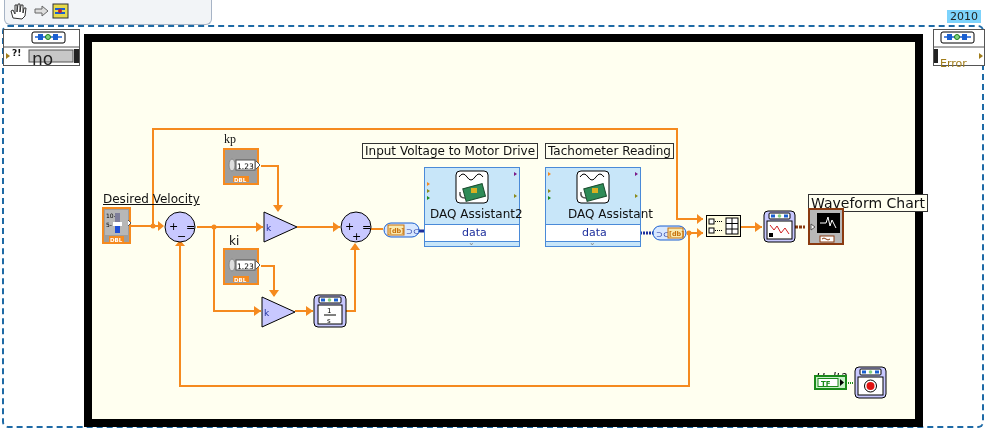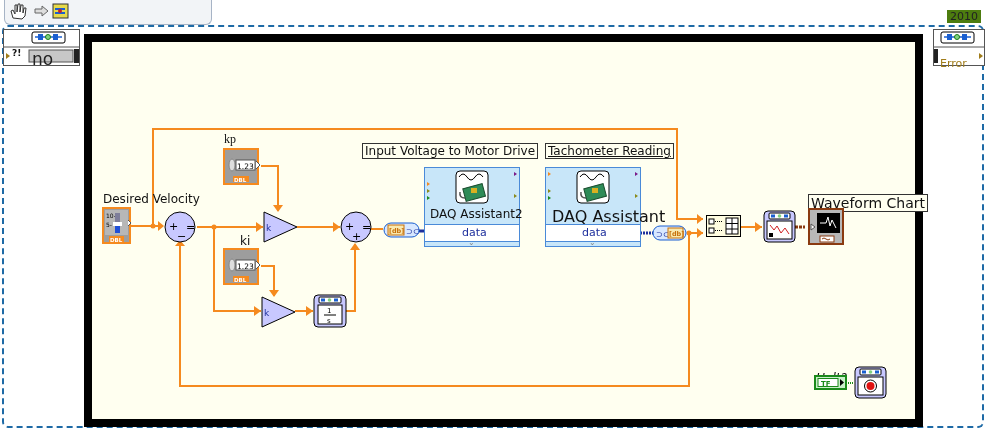--- a/index.html
+++ b/index.html
@@ -1,19 +1,19 @@
 <!DOCTYPE html>
 <html><head>
 <meta charset="utf-8">
 <style>
   html,body{margin:0;padding:0;background:#ffffff;}
   body{width:987px;height:431px;position:relative;overflow:hidden;font-family:"DejaVu Sans",sans-serif;}
   .abs{position:absolute;}
   #toolbar{left:4px;top:0;width:206px;height:24px;border:1px solid #a7b4c6;border-top:none;border-radius:0 0 6px 6px;background:#f2f4f7;}
-  #year{right:6px;top:10px;font-size:11px;color:#222;background:#4d7c0f;padding:0 3px;}
+  #year{right:6px;top:10px;font-size:11px;color:#222;background:#7dd3fc;padding:0 3px;}
   #loop-border{left:2px;top:25px;width:982px;height:403px;border:2px dashed #1e6aa6;border-radius:6px;box-sizing:border-box;}
   #frame{left:84px;top:34px;width:839px;height:393px;background:#000;}
   #canvas{left:92px;top:42px;width:823px;height:377px;background:#fffff0;}
   .node{position:absolute;}
   .lbl{position:absolute;font-size:12px;color:#111;white-space:nowrap;}
   .boxed{border:1px solid #333;background:#fffff0;padding:0 2px;font-size:12px;text-align:right;}
   .termL{left:3px;top:29px;width:75px;height:35px;background:#fff;border:1px solid #555;}
   .termR{left:933px;top:29px;width:50px;height:35px;background:#fff;border:1px solid #555;}
 </style>
 </head>
@@ -127,21 +127,21 @@
   </g>
 
   <path d="M419 231 L425 231" stroke="#1d2f9d" stroke-width="3"></path>
   <path d="M640 233 L655 233" stroke="#1d2f9d" stroke-width="3" stroke-dasharray="2 1"></path>
 
   <path d="M795 227 L805 227" stroke="#8a3a10" stroke-width="3" stroke-dasharray="3 1"></path>
 
   <path d="M846 383 L853 383" stroke="#1b8a1b" stroke-width="2" stroke-dasharray="1 1"></path>
 </svg>
 
-<span class="lbl" style="left:103px;top:192px;">Desired Velocity</span>
+<span class="lbl" style="left:103px;top:192px;text-decoration:underline;">Desired Velocity</span>
 <div class="node" style="left:102px;top:207px;width:28px;height:36px;">
   <svg width="30" height="38">
     <rect x="1" y="1" width="27" height="35" fill="#9d9d9d" stroke="#f58a1f" stroke-width="2"></rect>
     <rect x="3" y="3" width="23" height="25" fill="#b7b7b7"></rect>
     <text x="4" y="11" font-size="6" fill="#000" font-family="DejaVu Sans,sans-serif">10-</text>
     <text x="4" y="20" font-size="6" fill="#000" font-family="DejaVu Sans,sans-serif">5-</text>
     <rect x="13" y="6" width="5" height="20" fill="#7e7e9a"></rect>
     <rect x="13" y="16" width="5" height="10" fill="#1e4fd8"></rect>
     <rect x="11" y="15" width="9" height="4" fill="#fff"></rect>
     <path d="M26 13 L29 16 L26 19" fill="#fff" stroke="#555"></path>
@@ -156,21 +156,21 @@
     <rect x="1" y="1" width="34" height="35" fill="#9d9d9d" stroke="#f58a1f" stroke-width="2"></rect>
     <ellipse cx="9" cy="17" rx="3" ry="6" fill="#ddd" stroke="#888"></ellipse>
     <rect x="13" y="12" width="19" height="10" fill="#fff" stroke="#555"></rect>
     <text x="14" y="20.5" font-size="7.5" fill="#000" font-family="DejaVu Sans,sans-serif">1.23</text>
     <path d="M33 13 L37 17 L33 21" fill="#fff" stroke="#555"></path>
     <rect x="10" y="28" width="16" height="6" fill="#f58a1f"></rect>
     <text x="11" y="33.5" font-size="5.5" fill="#fff" font-weight="bold" font-family="DejaVu Sans,sans-serif">DBL</text>
   </svg>
 </div>
 
-<span class="lbl" style="left:240px;top:234px;">ki</span>
+<span class="lbl" style="left:229px;top:234px;">ki</span>
 <div class="node" style="left:223px;top:248px;width:40px;height:36px;">
   <svg width="42" height="38">
     <rect x="1" y="1" width="34" height="35" fill="#9d9d9d" stroke="#f58a1f" stroke-width="2"></rect>
     <ellipse cx="9" cy="17" rx="3" ry="6" fill="#ddd" stroke="#888"></ellipse>
     <rect x="13" y="12" width="19" height="10" fill="#fff" stroke="#555"></rect>
     <text x="14" y="20.5" font-size="7.5" fill="#000" font-family="DejaVu Sans,sans-serif">1.23</text>
     <path d="M33 13 L37 17 L33 21" fill="#fff" stroke="#555"></path>
     <rect x="10" y="28" width="16" height="6" fill="#f58a1f"></rect>
     <text x="11" y="33.5" font-size="5.5" fill="#fff" font-weight="bold" font-family="DejaVu Sans,sans-serif">DBL</text>
   </svg>
@@ -254,35 +254,35 @@
     <path d="M89 4 L92 6 L89 8 Z" fill="#7a1a8a"></path>
     <path d="M89 26 L92 28 L89 30 Z" fill="#8a8a1a"></path>
   </svg>
   <span class="lbl" style="left:5px;top:39px;font-size:12px;">DAQ Assistant2</span>
   <div class="abs" style="left:0;top:56px;width:94px;height:16px;background:#fff;border-top:1px solid #4a8ad8;border-bottom:1px solid #4a8ad8;">
     <span class="lbl" style="left:37px;top:1px;font-size:11px;color:#1d2f9d;">data</span>
   </div>
   <span class="lbl" style="left:43px;top:70px;font-size:8px;color:#888;">⌄</span>
 </div>
 
-<span class="lbl boxed" style="left:545px;top:143px;text-decoration:underline;">Tachometer Reading</span>
+<span class="lbl boxed" style="left:545px;top:143px;">Tachometer Reading</span>
 <div class="node" style="left:545px;top:167px;width:96px;height:80px;background:#c8e6f9;border:1px solid #4a8ad8;box-sizing:border-box;">
   <svg class="abs" style="left:0;top:0;" width="96" height="56">
     <rect x="31" y="3" width="32" height="32" rx="4" fill="#fff" stroke="#000"></rect>
     <path d="M34 9 Q38 3 42 9 Q46 15 50 9 Q54 3 58 9" stroke="#000" fill="none"></path>
     <path d="M35 24 Q34 30 40 30" stroke="#555" fill="none" stroke-width="1.5"></path>
     <rect x="39" y="18" width="20" height="13" fill="#2e8b57" stroke="#1b4d2e" transform="rotate(-15 49 24)"></rect>
     <rect x="46" y="20" width="6" height="5" fill="#d8b020"></rect>
     <path d="M2 4 L5 6 L2 8 Z" fill="#f58a1f"></path>
     <path d="M2 21 L5 23 L2 25 Z" fill="#8a8a1a"></path>
     <path d="M2 28 L5 30 L2 32 Z" fill="#1b8a1b"></path>
     <path d="M89 4 L92 6 L89 8 Z" fill="#7a1a8a"></path>
     <path d="M89 26 L92 28 L89 30 Z" fill="#8a8a1a"></path>
   </svg>
-  <span class="lbl" style="left:6px;top:39px;font-size:16px;">DAQ Assistant</span>
+  <span class="lbl" style="left:22px;top:39px;font-size:12px;">DAQ Assistant</span>
   <div class="abs" style="left:0;top:56px;width:94px;height:16px;background:#fff;border-top:1px solid #4a8ad8;border-bottom:1px solid #4a8ad8;">
     <span class="lbl" style="left:36px;top:1px;font-size:11px;color:#1d2f9d;">data</span>
   </div>
   <span class="lbl" style="left:43px;top:70px;font-size:8px;color:#888;">⌄</span>
 </div>
 
 <div class="node" style="left:706px;top:215px;width:35px;height:22px;">
   <svg width="36" height="22">
     <rect x="0.5" y="0.5" width="34" height="21" fill="#fffde0" stroke="#000"></rect>
     <rect x="3" y="4" width="5" height="5" fill="#fff" stroke="#000"></rect>

